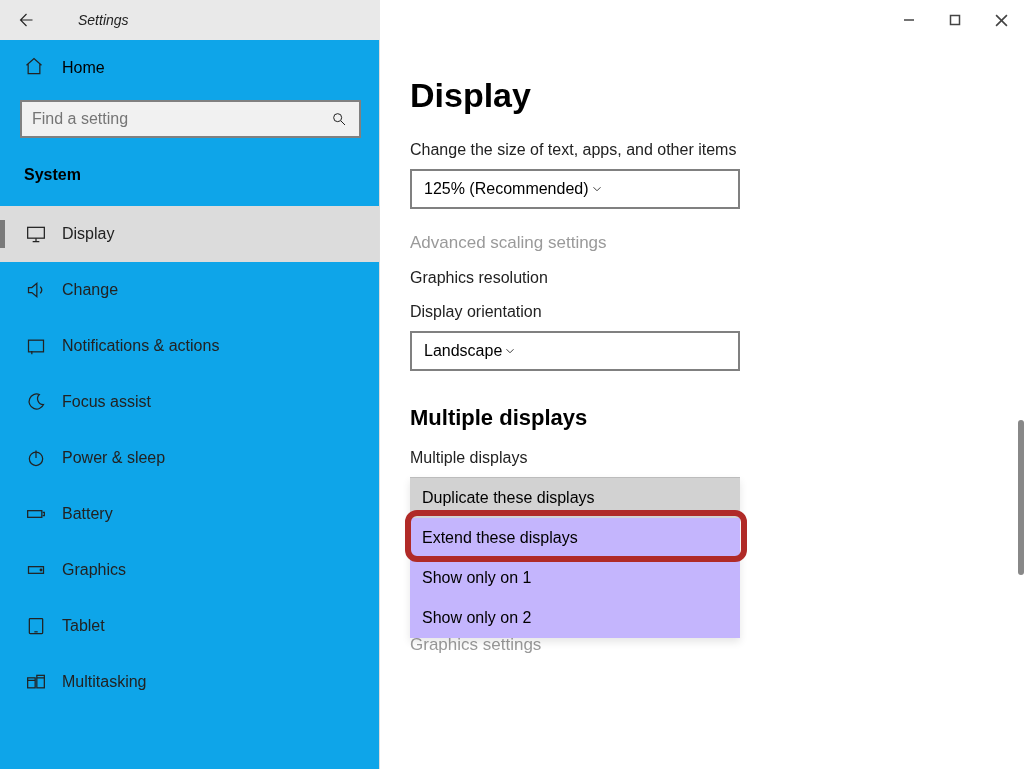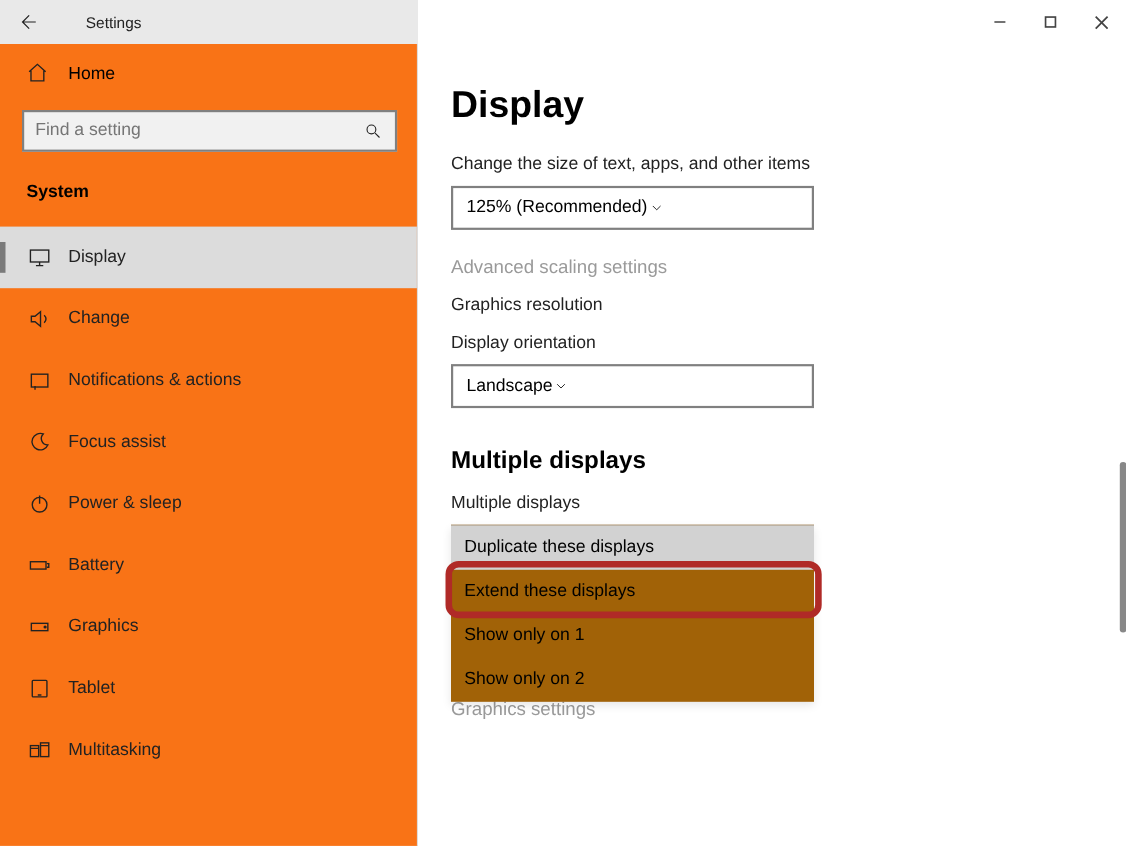--- a/index.html
+++ b/index.html
@@ -8,25 +8,25 @@
     
     .titlebar { height: 40px; display: flex; align-items: center; }
     .titlebar .back { width: 50px; height: 40px; display: inline-flex; align-items: center; justify-content: center; cursor: pointer; }
     .titlebar .app-title { font-size: 14px; margin-left: 28px; color: #222; }
     .win-controls { position: absolute; right: 0; top: 0; display: flex; }
     .win-btn { width: 46px; height: 40px; display: inline-flex; align-items: center; justify-content: center; cursor: pointer; }
     .win-btn svg { stroke: #444; }
 
     
     .layout { display: flex; height: calc(100% - 40px); }
-    .sidebar { width: 380px; background: #f97316; padding-top: 0; border-right: 1px solid #ddd; }
+    .sidebar { width: 380px; background: #0ea5e9; padding-top: 0; border-right: 1px solid #ddd; }
     .content { flex: 1; background: #fff; position: relative; overflow: hidden; }
 
     
-    .titlebar { background: linear-gradient(to right, #e9e9e9 0, #e9e9e9 380px, #fff 380px, #fff 100%); }
+    .titlebar { background: linear-gradient(to right, #e9e9e9 0, #e9e9e9 380px, #fff 380px, #fff 100%); font-style: italic; }
 
     
     .home-row { display: flex; align-items: center; height: 56px; padding-left: 24px; cursor: pointer; }
     .home-row .home-label { font-size: 16px; margin-left: 18px; }
 
     .search-wrap { margin: 4px 18px 18px 20px; }
     .search-box { display: flex; align-items: center; height: 38px; border: 2px solid #808080; background: #f1f1f1; padding: 12px 10px; }
     .search-box input { flex: 1; border: none; background: transparent; font-size: 16px; color: #555; outline: none; }
     .search-box .s-icon { width: 20px; display: inline-flex; justify-content: center; }
 
@@ -45,21 +45,21 @@
     .field-label { font-size: 16px; margin: 16px 0 10px; color: #222; }
     .link-sub { font-size: 17px; color: #9a9a9a; margin: 24px 0 10px; cursor: pointer; }
 
     .combo { width: 330px; height: 40px; border: 2px solid #808080; display: flex; align-items: center; padding: 0 12px; cursor: pointer; background: #fff; font-size: 16px; justify-content: flex-start; }
     .combo .chev { width: 16px; display: inline-flex; justify-content: center; }
 
     .obscured-link { font-size: 17px; color: #9a9a9a; margin-top: 10px; }
 
     
     .dd-wrap { position: relative; width: 330px; }
-    .dd-list { position: absolute; left: 0; top: 0; width: 330px; background: #a16207; border-top: 1px solid #bcbcbc; box-shadow: 0 4px 8px rgba(0,0,0,0.1); z-index: 10; }
+    .dd-list { position: absolute; left: 0; top: 0; width: 330px; background: #c4b5fd; border-top: 1px solid #bcbcbc; box-shadow: 0 4px 8px rgba(0,0,0,0.1); z-index: 10; }
     .dd-item { height: 40px; padding: 0 12px; display: flex; align-items: center; font-size: 16px; cursor: pointer; }
     .dd-item.sel { background: #d2d2d2; }
     .dd-highlight { position: absolute; left: -5px; width: 342px; height: 52px; border: 6px solid #b02a27; border-radius: 12px; z-index: 20; pointer-events: none; }
 
     
     .scroll-track { position: absolute; right: 0; top: 380px; width: 6px; height: 155px; background: #888; border-radius: 3px; }
 
     
     svg { stroke: #222; fill: none; stroke-width: 1.5; }
   </style>

